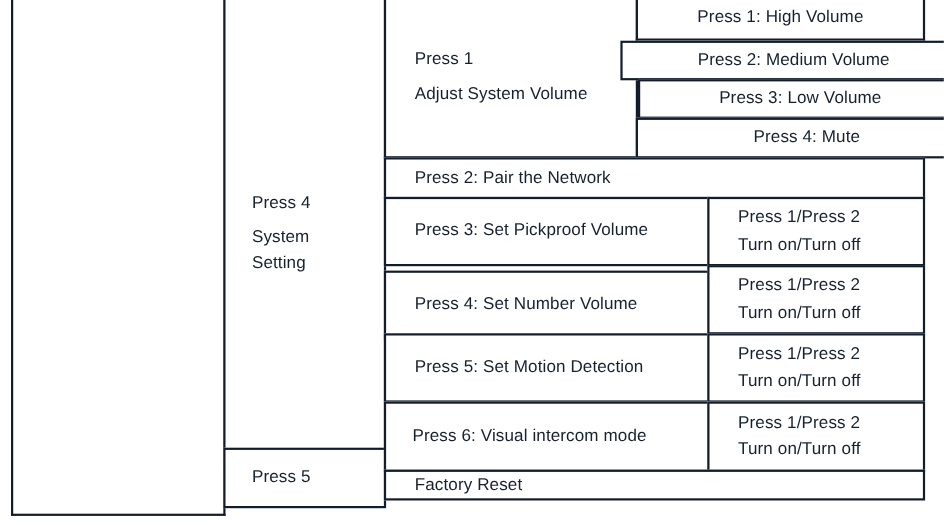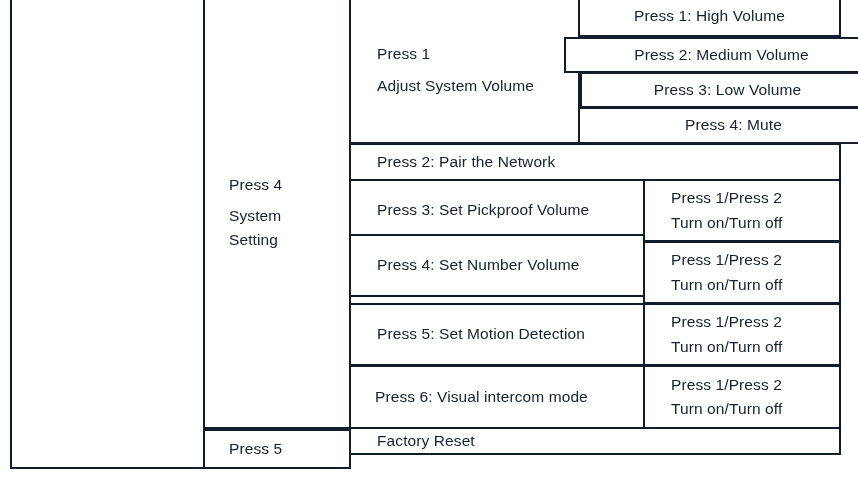--- a/index.html
+++ b/index.html
@@ -62,21 +62,21 @@
 <div id="stage">
 
   <div class="cell" id="col-empty" style="left:10px; top:-2px; width:195px; height:471px;"></div>
 
   <div class="cell pad-l" id="cell-press4" style="left:203px; top:-2px; width:148px; height:431px;">
     <span class="line gap">Press 4</span>
     <span class="line">System</span>
     <span class="line">Setting</span>
   </div>
 
-  <div class="cell pad-l" id="cell-press5" style="left:203px; top:429px; width:148px; height:40px;">
+  <div class="cell pad-l" id="cell-press5" style="left:203px; top:407px; width:148px; height:55px;">
     <span class="line">Press 5</span>
   </div>
 
   <div class="cell pad-l2 no-top" style="left:349px; top:-2px; width:231px; height:146px;">
     <span class="line gap">Press 1</span>
     <span class="line">Adjust System Volume</span>
   </div>
 
   <div class="cell pad-c no-top" style="left:578px; top:-2px; width:263px; height:39px;">
     <span class="line">Press 1: High Volume</span>
@@ -96,21 +96,21 @@
   </div>
 
   <div class="cell pad-l2" style="left:349px; top:179px; width:296px; height:63px;">
     <span class="line">Press 3: Set Pickproof Volume</span>
   </div>
   <div class="cell pad-l2" style="left:643px; top:179px; width:198px; height:63px;">
     <span class="line">Press 1/Press 2</span>
     <span class="line">Turn on/Turn off</span>
   </div>
 
-  <div class="cell pad-l2" style="left:349px; top:234px; width:296px; height:63px;">
+  <div class="cell pad-l2" style="left:349px; top:246px; width:296px; height:63px;">
     <span class="line">Press 4: Set Number Volume</span>
   </div>
   <div class="cell pad-l2" style="left:643px; top:241px; width:198px; height:63px;">
     <span class="line">Press 1/Press 2</span>
     <span class="line">Turn on/Turn off</span>
   </div>
 
   <div class="cell pad-l2" style="left:349px; top:303px; width:296px; height:63px;">
     <span class="line">Press 5: Set Motion Detection</span>
   </div>

